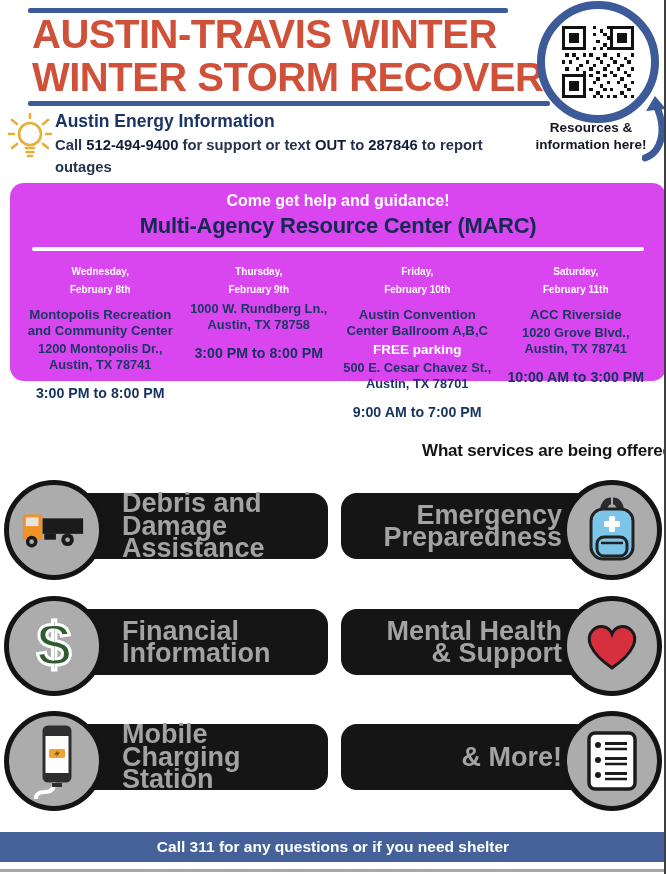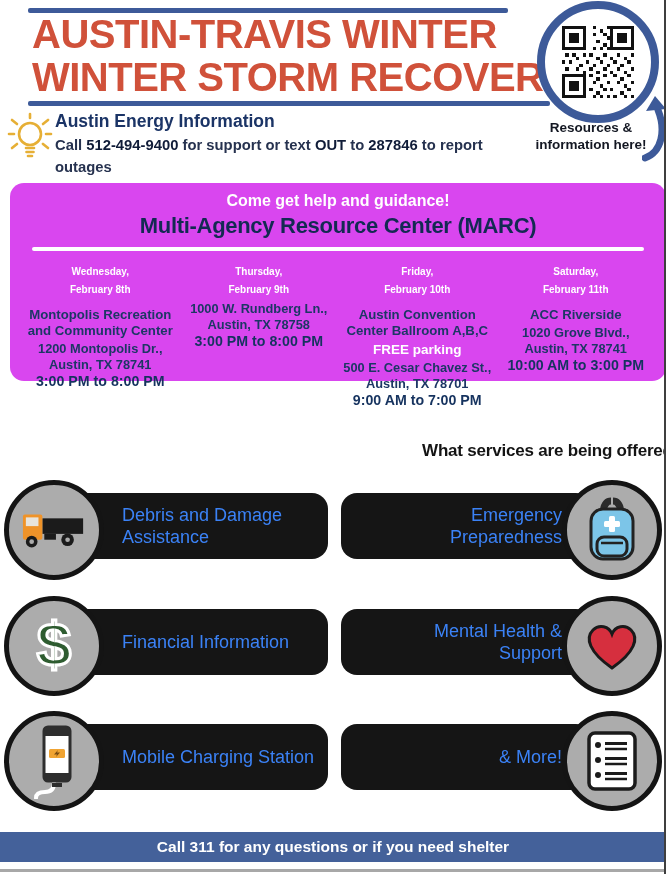--- a/index.html
+++ b/index.html
@@ -35,36 +35,36 @@
   .marc-cols{display:grid;grid-template-columns:1fr 1fr 1fr 1fr;column-gap:10px;padding:0 16px;}
   .col{text-align:center;}
   .day{color:#ffffff;font-size:10px;font-weight:800;line-height:18px;}
   .day span{display:block;}
   .venue{color:#1d3765;font-size:13.2px;font-weight:800;line-height:16px;margin-top:8px;}
   .venue span{display:block;white-space:nowrap;}
   .note{color:#ffffff;font-size:13.5px;font-weight:800;line-height:17px;margin-top:2px;}
   .note:empty{display:none;}
   .addr{color:#1d3765;font-size:12.8px;font-weight:700;line-height:16px;margin-top:2px;}
   .addr span{display:block;white-space:nowrap;}
-  .time{color:#16335f;font-size:14.2px;font-weight:800;margin-top:0;white-space:nowrap;}
+  .time{color:#16335f;font-size:14.2px;font-weight:800;margin-top:12px;white-space:nowrap;}
   
   .svc-heading{position:absolute;left:17px;top:441px;width:100%;text-align:right;
                font-size:17px;font-weight:800;color:#141414;letter-spacing:-0.2px;}
   .svc-row{position:absolute;left:0;width:666px;height:106px;}
   .row1{top:478px;} .row2{top:594px;} .row3{top:709px;}
   .circle{position:absolute;width:100px;height:100px;border-radius:50%;background:#ACACAC;
           border:5px solid #141414;box-sizing:border-box;display:flex;align-items:center;
           justify-content:center;z-index:2;}
   .circle.cl{left:4px;top:2px;}
   .circle.cr{left:562px;top:2px;}
   .pill{position:absolute;top:15px;height:66px;background:#151515;border-radius:16px;z-index:1;
         display:flex;align-items:center;box-sizing:border-box;}
   .pill.pl{left:52px;width:276px;padding-left:70px;}
   .pill.pr{left:341px;width:251px;padding-right:30px;justify-content:flex-end;}
-  .pill-label{color:#3b82f6;font-size:18px;font-weight:400;line-height:22.5px;}
+  .pill-label{color:#a3a3a3;font-size:27px;font-weight:700;line-height:22.5px;}
   .pill.pl .pill-label{max-width:200px;}
   .pill.pr .pill-label{max-width:188px;text-align:right;}
   .dollar{font-size:62px;font-weight:800;color:#2E5C30;-webkit-text-stroke:3px #ffffff;
           line-height:1;transform:translateY(-2px);}
   
   .footer{position:absolute;left:0;top:832px;width:100%;height:30px;background:#44619A;
           color:#ffffff;font-size:15.5px;font-weight:800;text-align:center;line-height:30px;}
   .bottom-strip{position:absolute;left:0;top:869px;width:100%;height:3px;background:#a8a8a8;}
   .right-edge{position:absolute;right:0;top:0;bottom:0;width:2px;background:#3f3f3f;z-index:50;}
 </style>

